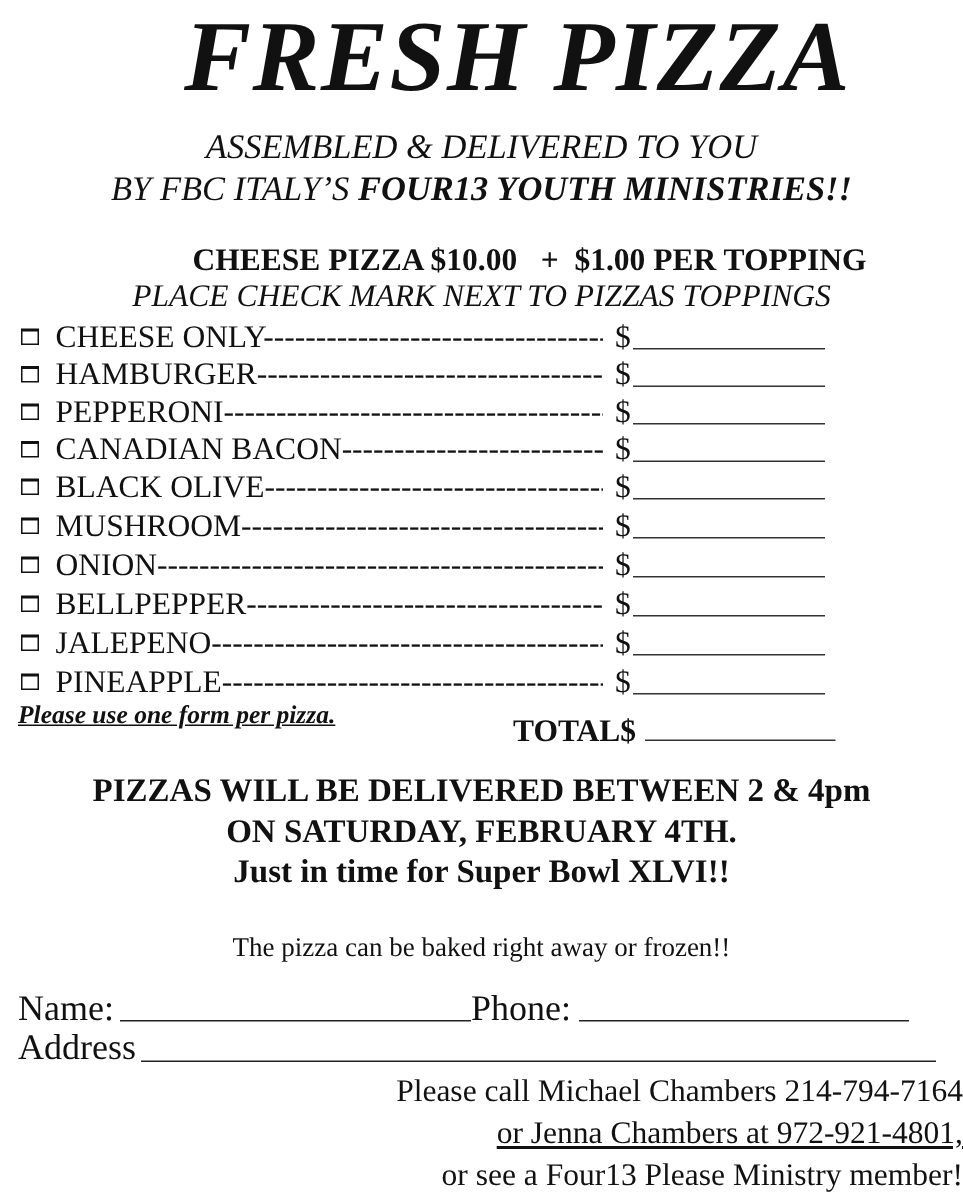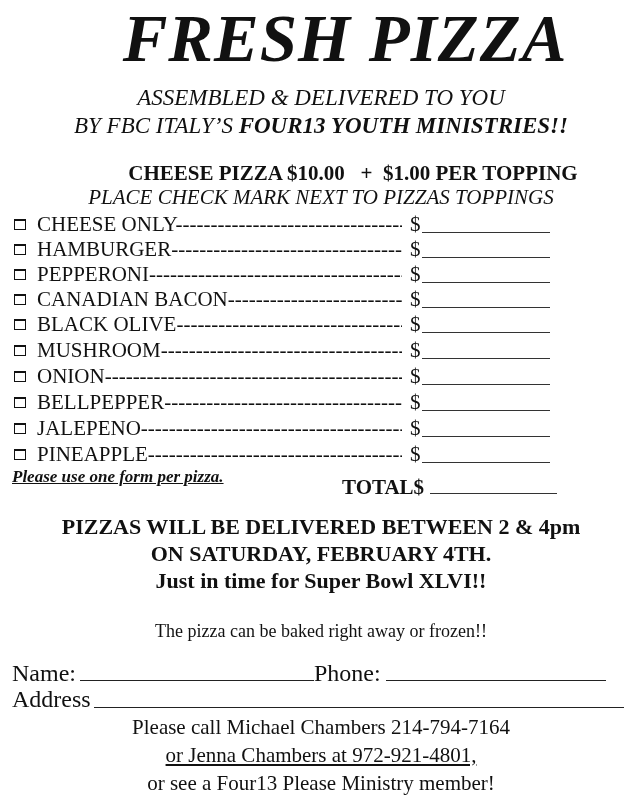--- a/index.html
+++ b/index.html
@@ -39,21 +39,21 @@
   }
   .total { top: 474px; left: 342px; font-size: 21px; font-weight: bold; line-height: 26px; }
   .total-line { position: absolute; left: 430px; top: 493px; width: 127px; border-bottom: 1.5px solid #333; }
 
   .deliv { font-size: 22px; font-weight: bold; line-height: 26px; }
   .bake { top: 618px; font-size: 18px; line-height: 26px; }
 
   .lbl { font-size: 24px; line-height: 26px; }
   .uline { position: absolute; border-bottom: 1.5px solid #222; height: 0; }
 
-  .contact { font-size: 21px; line-height: 26px; }
+  .contact { font-size: 21px; line-height: 26px; text-align: right; }
 </style>
 </head>
 <body>
 
 <div>
 
   <div class="abs center title">FRESH PIZZA</div>
 
   <div class="abs center sub" style="top:84px;">ASSEMBLED &amp; DELIVERED TO YOU</div>
   <div class="abs center sub" style="top:112px;">

